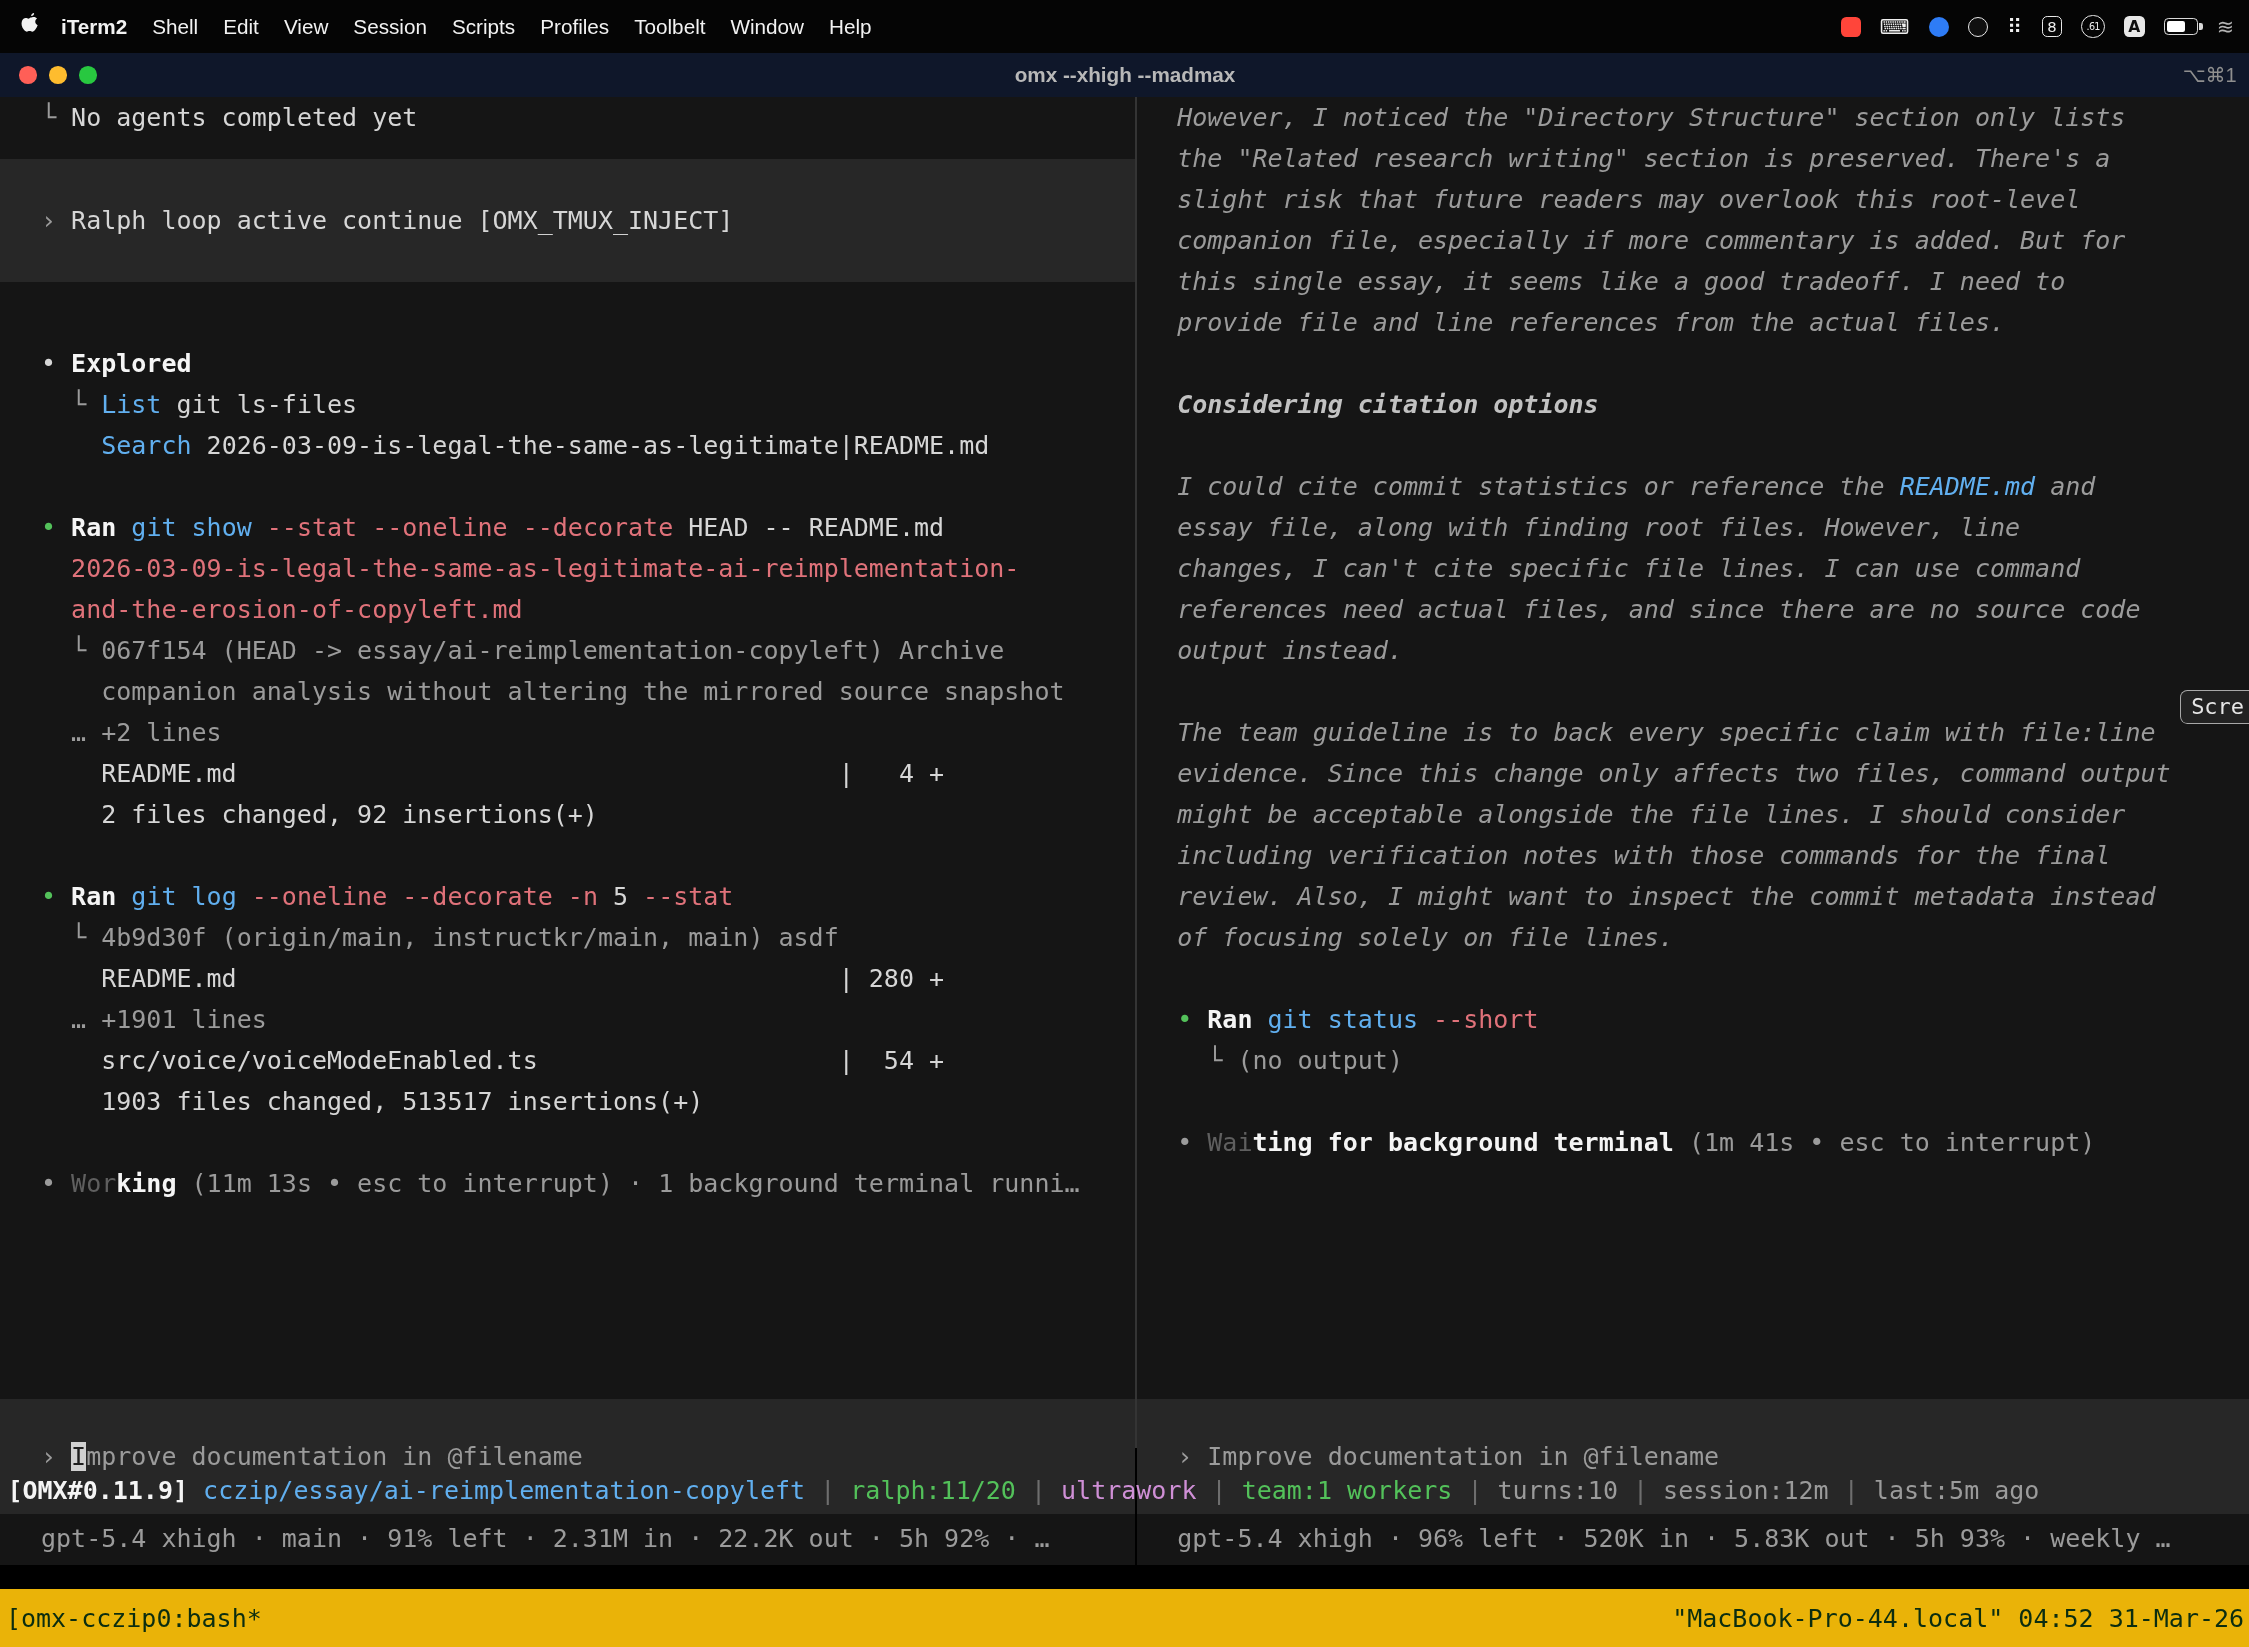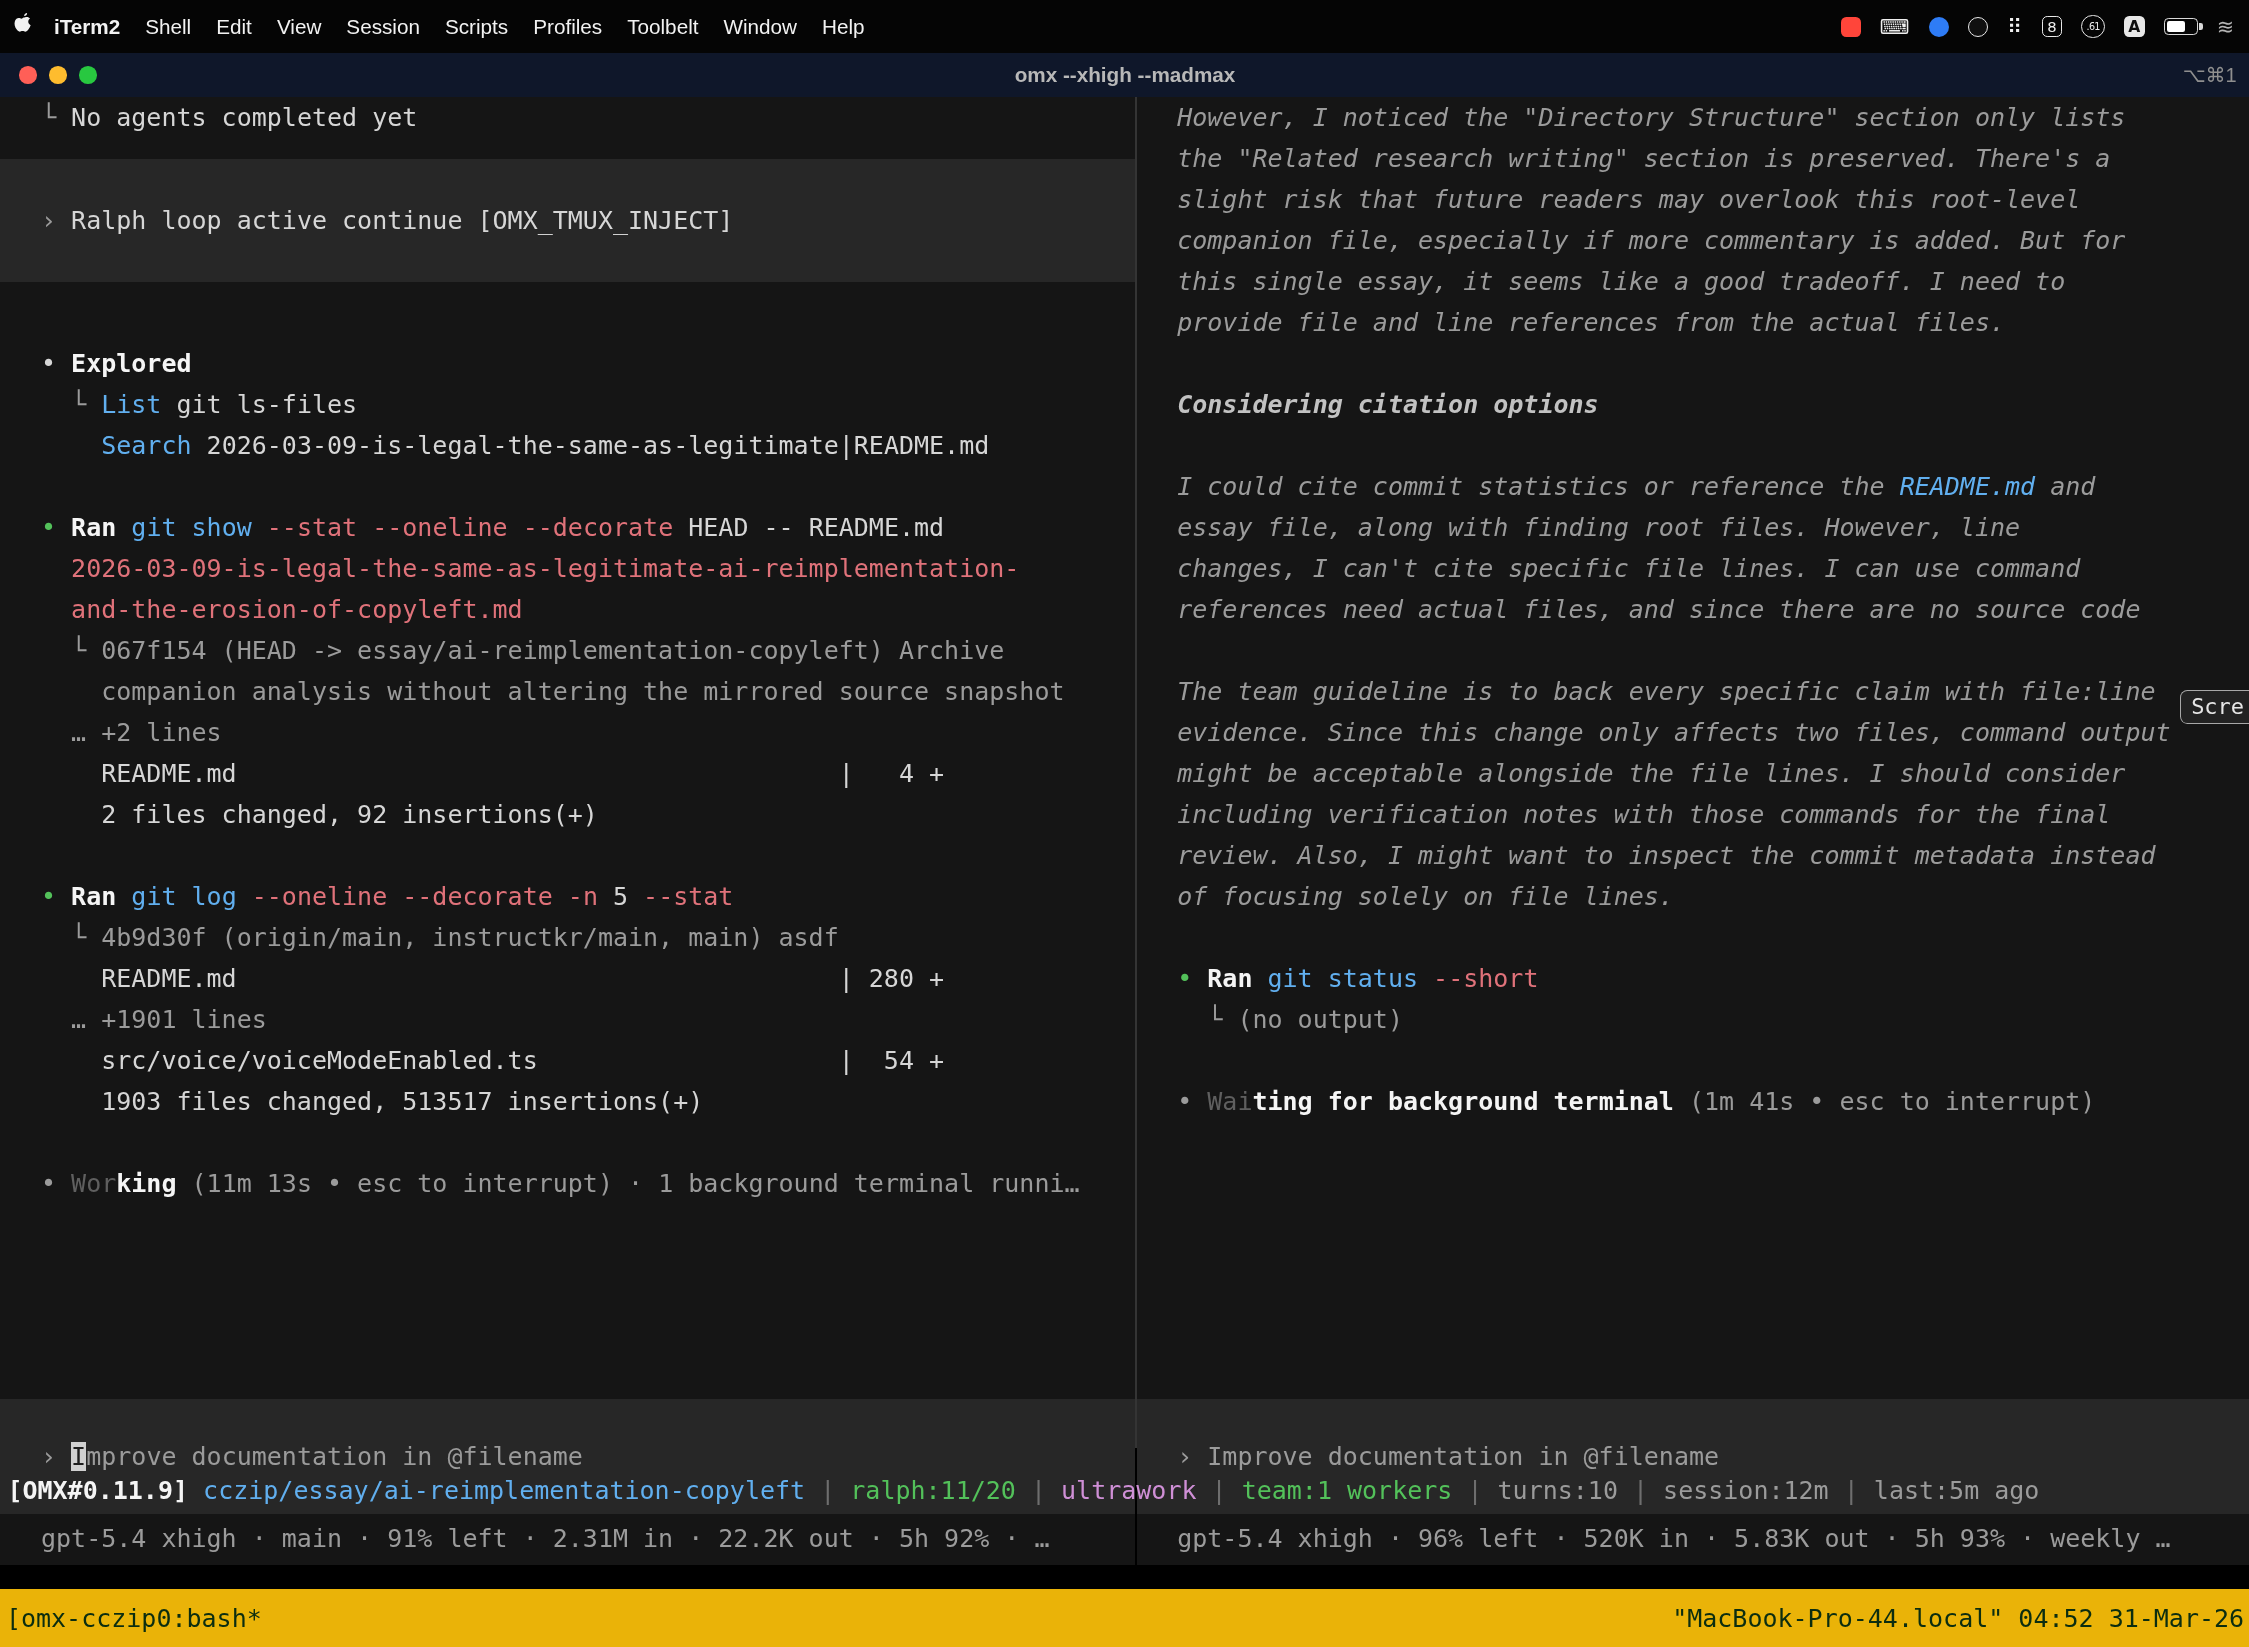--- a/index.html
+++ b/index.html
@@ -5,21 +5,21 @@
 <style>
   * { margin:0; padding:0; box-sizing:border-box; }
   html,body { background:#000; }
   body { width:2250px; height:1648px; overflow:hidden;
          font-family:"DejaVu Sans Mono", monospace; }
   .screen { position:relative; width:2250px; height:1648px;
             display:flex; flex-direction:column; background:#000; }
 
   
   .menu-bar { height:53px; flex:0 0 53px; background:#050505; display:flex;
-              align-items:center; padding:0 16px 0 12px; color:#f2f2f2;
+              align-items:center; padding:0 16px 0 19px; color:#f2f2f2;
               font-family:"Liberation Sans","DejaVu Sans",sans-serif; font-size:20.7px; }
   .apple-wrap { display:flex; align-items:center; margin-right:7.4px; }
   .mi { padding:0 12.5px; white-space:nowrap; }
   .mi.bold { font-weight:bold; }
   .menu-right { margin-left:auto; display:flex; align-items:center; gap:19px; }
   .sicon { display:inline-flex; align-items:center; justify-content:center;
            height:25px; min-width:16px; color:#efefef; font-size:20.7px;
            font-family:"DejaVu Sans",sans-serif; }
   .screen-recording-indicator { width:20px; height:20px; border-radius:5.2px; background:#ff453a; }
   .blue-app-icon { width:20px; height:20px; border-radius:50%; background:#2e7cf6; }
@@ -191,20 +191,21 @@
           <div class="tl"><span class="sg it">companion file, especially if more commentary is added. But for</span></div>
           <div class="tl"><span class="sg it">this single essay, it seems like a good tradeoff. I need to</span></div>
           <div class="tl"><span class="sg it">provide file and line references from the actual files.</span></div>
           <div class="tl">&nbsp;</div>
           <div class="tl"><span class="sg bit">Considering citation options</span></div>
           <div class="tl">&nbsp;</div>
           <div class="tl"><span class="sg it">I could cite commit statistics or reference the </span><span class="sg bluit">README.md</span><span class="sg it"> and</span></div>
           <div class="tl"><span class="sg it">essay file, along with finding root files. However, line</span></div>
           <div class="tl"><span class="sg it">changes, I can't cite specific file lines. I can use command</span></div>
           <div class="tl"><span class="sg it">references need actual files, and since there are no source code</span></div>
+          <div class="tl"><span class="sg it">output instead.</span></div>
           <div class="tl">&nbsp;</div>
           <div class="tl"><span class="sg it">The team guideline is to back every specific claim with file:line</span></div>
           <div class="tl"><span class="sg it">evidence. Since this change only affects two files, command output</span></div>
           <div class="tl"><span class="sg it">might be acceptable alongside the file lines. I should consider</span></div>
           <div class="tl"><span class="sg it">including verification notes with those commands for the final</span></div>
           <div class="tl"><span class="sg it">review. Also, I might want to inspect the commit metadata instead</span></div>
           <div class="tl"><span class="sg it">of focusing solely on file lines.</span></div>
           <div class="tl">&nbsp;</div>
           <div class="tl"><span class="sg grn">• </span><span class="sg b">Ran</span><span class="sg w"> </span><span class="sg blu">git status</span><span class="sg w"> </span><span class="sg pnk">--short</span></div>
           <div class="tl"><span class="sg g">  └ (no output)</span></div>

